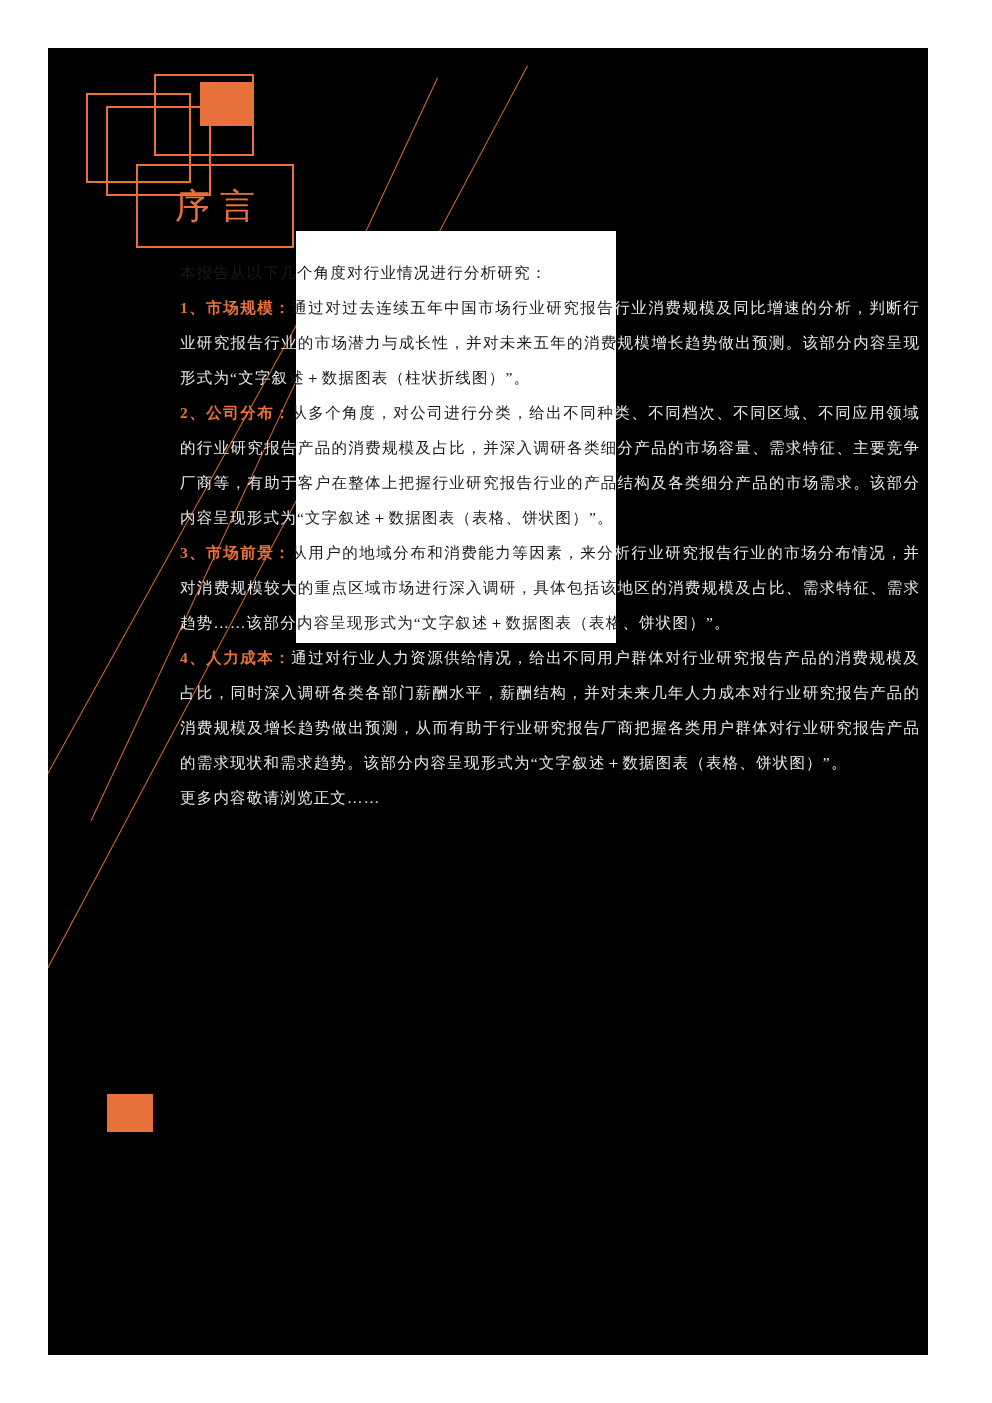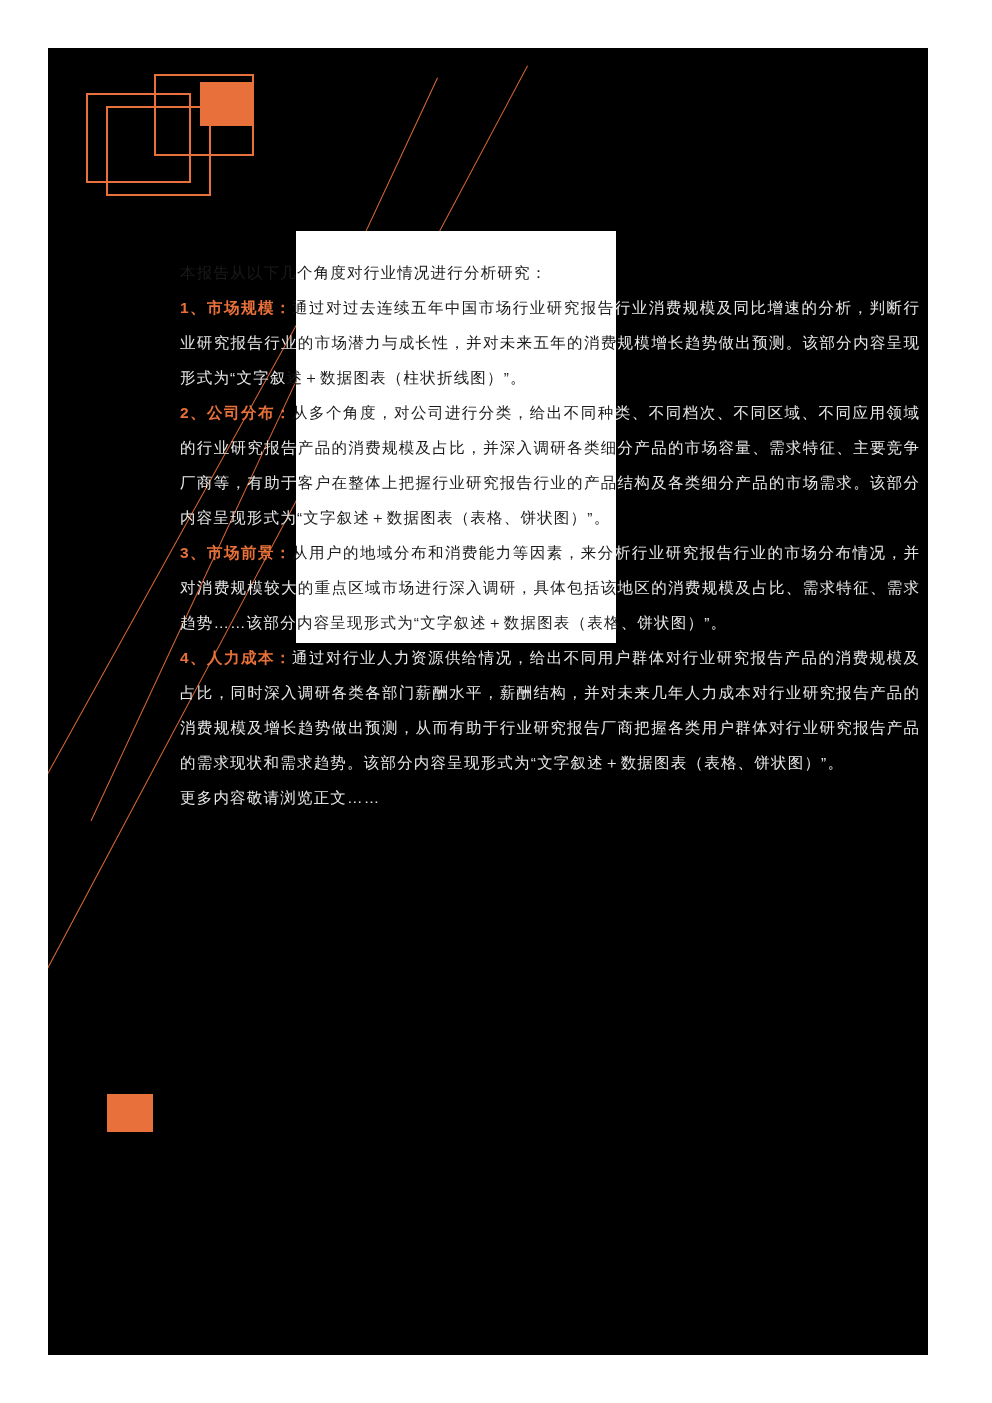--- a/index.html
+++ b/index.html
@@ -82,21 +82,21 @@
   }
   
   .body-text {
     position: absolute;
     left: 180px;
     top: 255px;
     width: 740px;
     color: #e8e8e8;
     font-size: 15.5px;
     line-height: 35px;
-    font-family: Liberation Sans, sans-serif;
+    font-family: Liberation Serif, serif;
     text-align: justify;
     letter-spacing: 1.2px;
   }
   .body-text p {
     margin: 0;
     text-align: justify;
     text-justify: inter-ideograph;
   }
   .accent {
     color: #e8703a;
@@ -122,20 +122,23 @@
 
     <div class="diag" style="left:390px; top:30px; width:820px; transform: rotate(115deg);"></div>
     <div class="diag" style="left:480px; top:18px; width:1160px; transform: rotate(118deg);"></div>
     <div class="diag" style="left:300px; top:185px; width:1050px; transform: rotate(119deg);"></div>
 
     <div class="sq sq-outline" style="left:38px; top:45px; width:105px; height:90px;"></div>
     <div class="sq sq-outline" style="left:58px; top:58px; width:105px; height:90px;"></div>
     <div class="sq sq-outline" style="left:106px; top:26px; width:100px; height:82px;"></div>
     <div class="sq sq-filled" style="left:152px; top:34px; width:52px; height:44px;"></div>
 
+    <div class="title-box" style="left:88px; top:116px; width:158px; height:84px;">
+      <span class="title-text">序言</span>
+    </div>
 
     <div class="bottom-square" style="left:59px; top:1046px;"></div>
 
     <div class="white-card" style="left:248px; top:183px; width:320px; height:412px;"></div>
 
     <div class="body-text" style="left:132px; top:207px; width:740px;"><span>
 </span><span> </span><span> </span><span> </span><span> </span><span> </span><span> </span><p><span>
 </span><span> </span><span> </span><span> </span><span> </span><span> </span><span> </span><span> </span><span> </span><span class="overlap-dark"><span>本</span><span>报</span><span>告</span><span>从</span><span>以</span><span>下</span><span>几</span><span style="color: rgb(26, 26, 26);">个</span><span style="color: rgb(26, 26, 26);">角</span><span style="color: rgb(26, 26, 26);">度</span><span style="color: rgb(26, 26, 26);">对</span><span style="color: rgb(26, 26, 26);">行</span><span style="color: rgb(26, 26, 26);">业</span><span style="color: rgb(26, 26, 26);">情</span><span style="color: rgb(26, 26, 26);">况</span><span style="color: rgb(26, 26, 26);">进</span><span style="color: rgb(26, 26, 26);">行</span><span style="color: rgb(26, 26, 26);">分</span><span style="color: rgb(26, 26, 26);">析</span><span style="color: rgb(26, 26, 26);">研</span><span style="color: rgb(26, 26, 26);">究</span><span style="color: rgb(26, 26, 26);">：</span></span><span style="color: rgb(26, 26, 26);">
 </span><span style="color: rgb(26, 26, 26);"> </span><span style="color: rgb(26, 26, 26);"> </span><span style="color: rgb(26, 26, 26);"> </span><span style="color: rgb(26, 26, 26);"> </span><span style="color: rgb(26, 26, 26);"> </span><span style="color: rgb(26, 26, 26);"> </span></p><span>
 </span><span> </span><span> </span><span> </span><span> </span><span> </span><span> </span><p><span>

